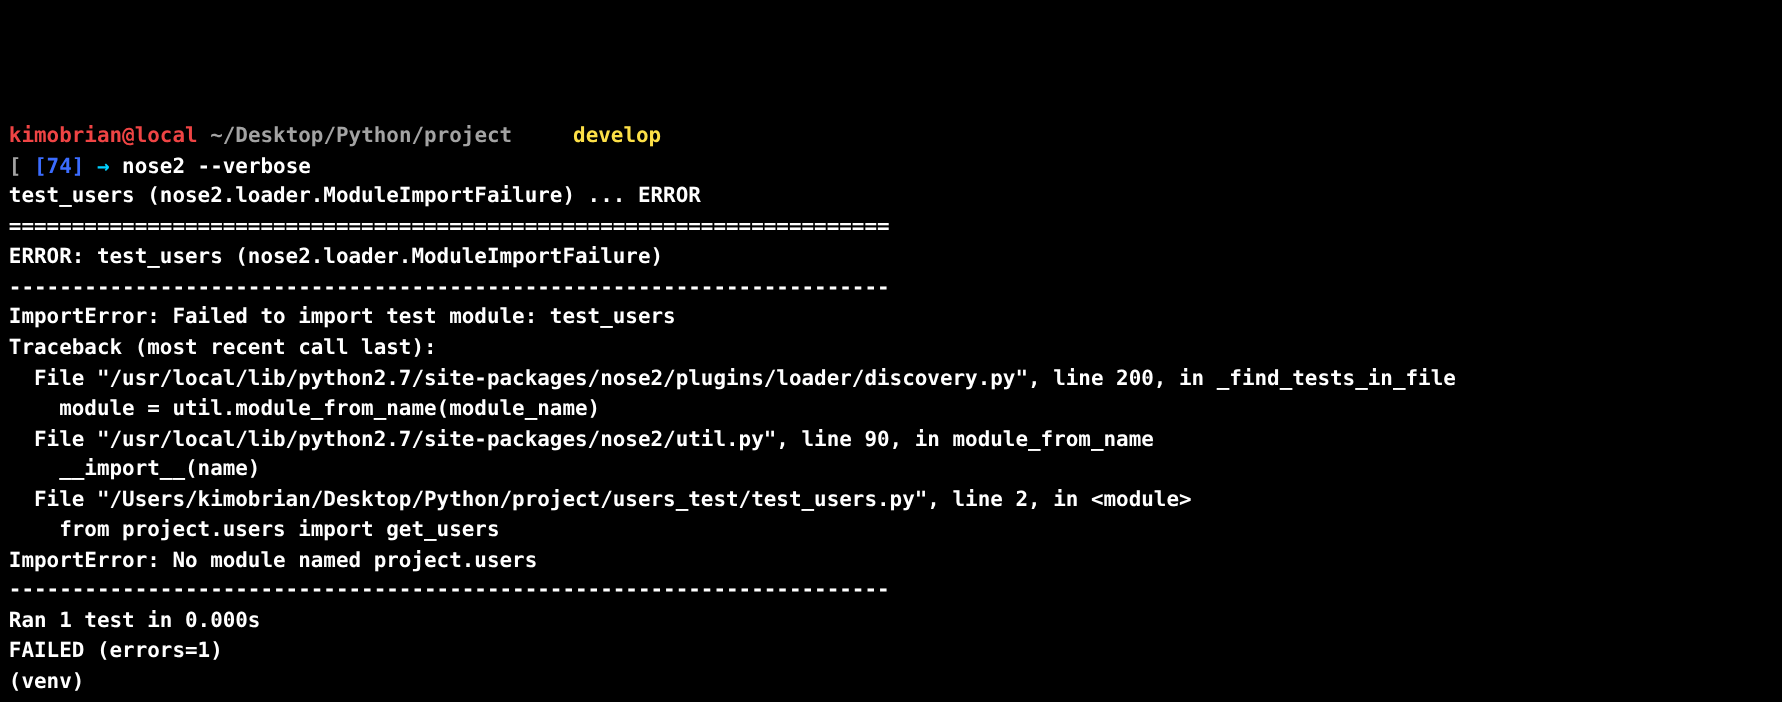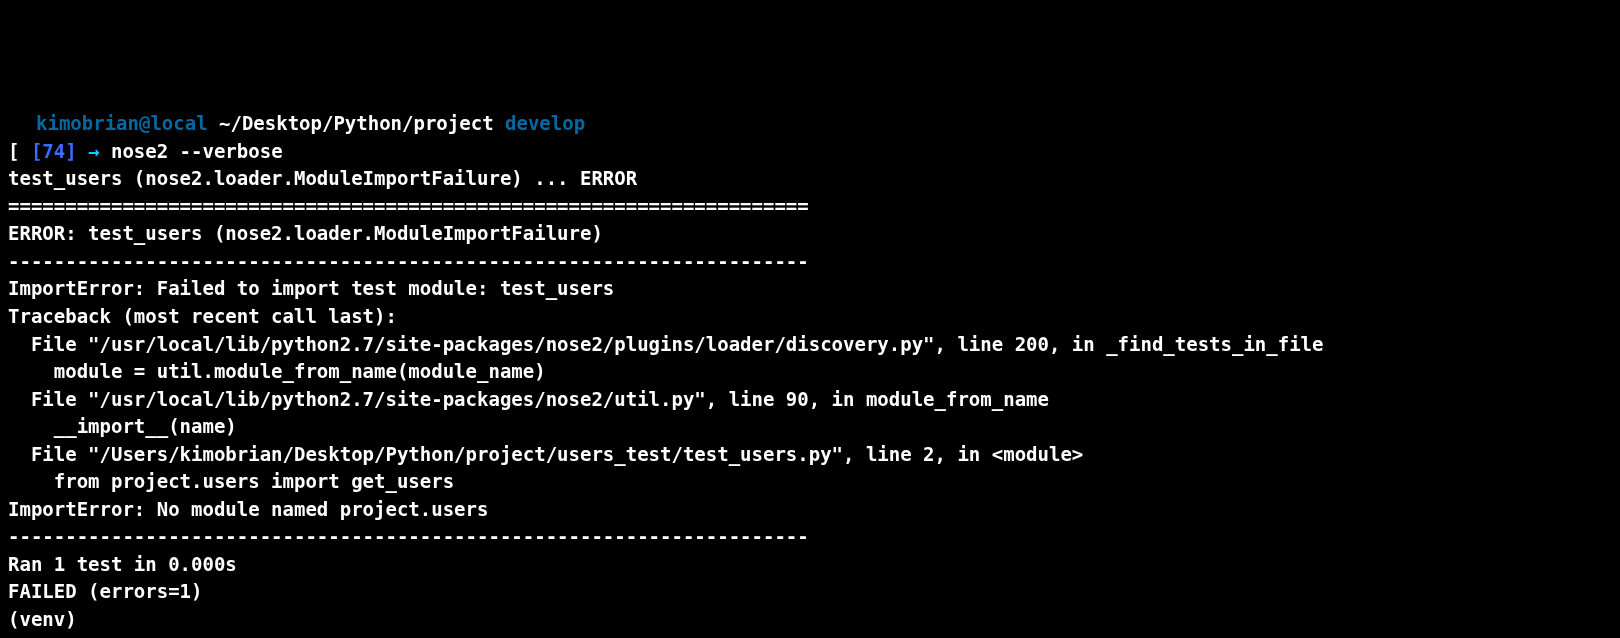--- a/index.html
+++ b/index.html
@@ -7,24 +7,24 @@
     background: #000000;
     color: #ffffff;
     font-family: "Menlo", "Monaco", "Consolas", monospace;
     font-size: 19px;
     line-height: 1.45;
     padding: 0 8px 8px 8px;
     white-space: pre;
     overflow-x: auto;
     font-weight: 600;
   }
-  .green { color: #0369a1; margin-left: 28px; }
-  .cyan { color: #ffffff; }
+  .green { color: #ef4444; }
+  .cyan { color: #a3a3a3; }
   .blue { color: #3b6cff; margin-top: 16px; }
-  .magenta { color: #0369a1; }
+  .magenta { color: #fde047; margin-left: 44px; }
   .white { color: #ffffff; }
   .arrow { color: #00d0ff; }
   .line { display: block; }
 </style>
 </head>
 <body>
 
 
 
 <div><span class="line"><span class="green">kimobrian@local</span><span class="cyan"> ~/Desktop/Python/project </span><span class="magenta">develop</span></span><span class="line"><span class="cyan">[ </span><span class="blue">[74]</span><span class="arrow"> → </span><span class="white">nose2 --verbose</span></span><span class="line">test_users (nose2.loader.ModuleImportFailure) ... ERROR</span><span class="line"></span><span class="line">======================================================================</span><span class="line">ERROR: test_users (nose2.loader.ModuleImportFailure)</span><span class="line">----------------------------------------------------------------------</span><span class="line">ImportError: Failed to import test module: test_users</span><span class="line">Traceback (most recent call last):</span><span class="line">  File "/usr/local/lib/python2.7/site-packages/nose2/plugins/loader/discovery.py", line 200, in _find_tests_in_file</span><span class="line">    module = util.module_from_name(module_name)</span><span class="line">  File "/usr/local/lib/python2.7/site-packages/nose2/util.py", line 90, in module_from_name</span><span class="line">    __import__(name)</span><span class="line">  File "/Users/kimobrian/Desktop/Python/project/users_test/test_users.py", line 2, in &lt;module&gt;</span><span class="line">    from project.users import get_users</span><span class="line">ImportError: No module named project.users</span><span class="line"></span><span class="line"></span><span class="line">----------------------------------------------------------------------</span><span class="line">Ran 1 test in 0.000s</span><span class="line"></span><span class="line">FAILED (errors=1)</span><span class="line">(venv)</span></div>

